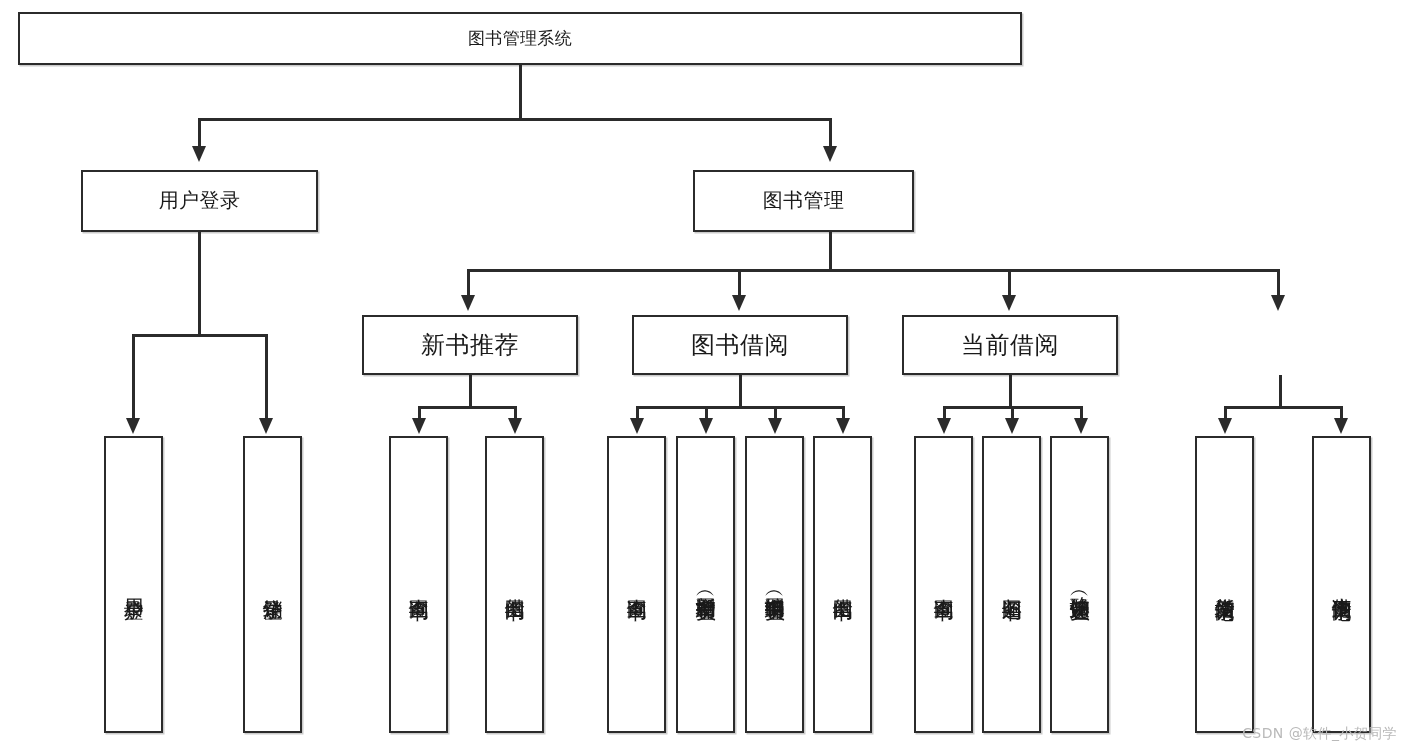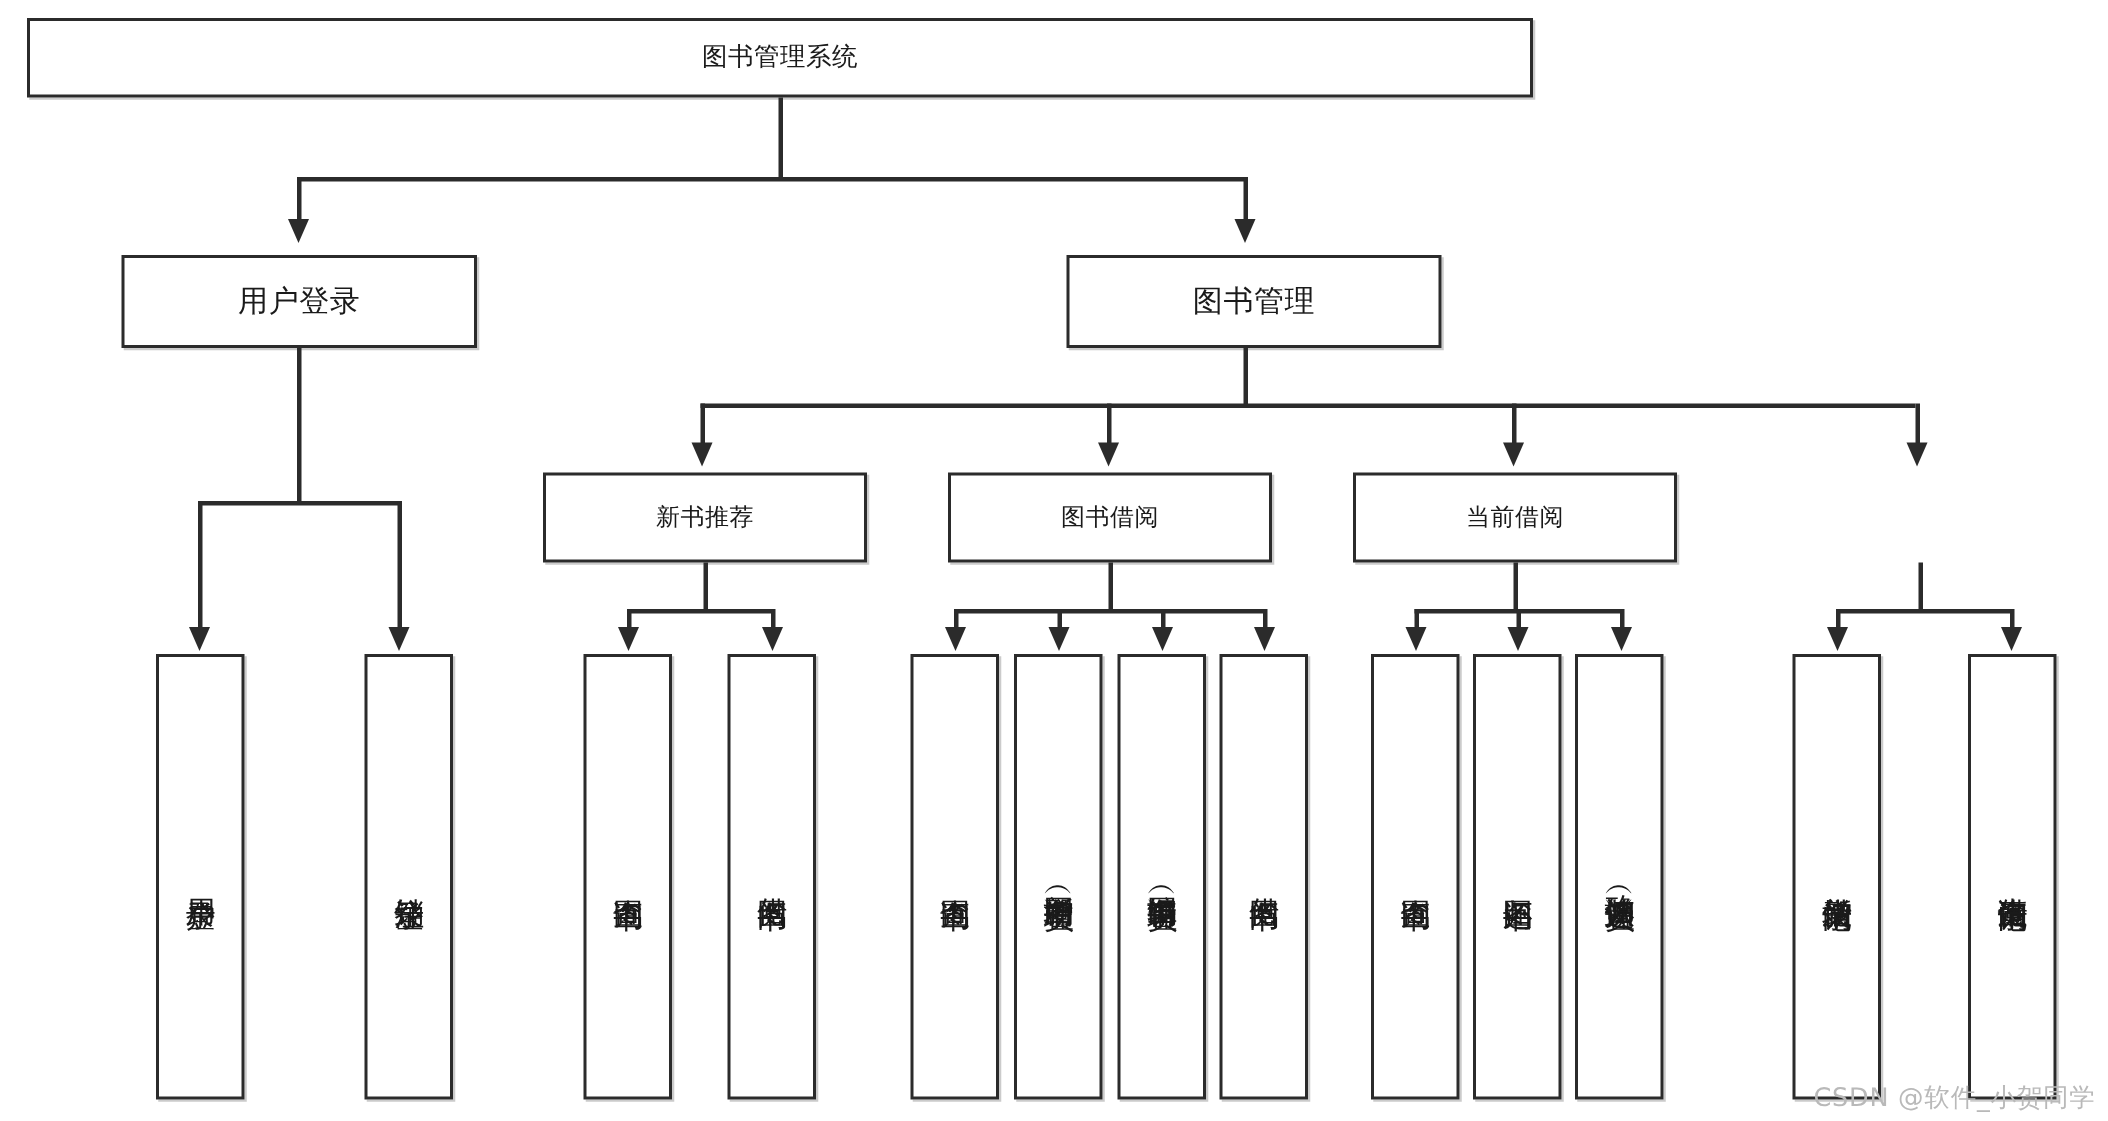--- a/index.html
+++ b/index.html
@@ -31,21 +31,21 @@
     box-shadow: 1.5px 1.5px 0 rgba(140,140,140,0.45);
   }
   .node .label {
     display: block;
     text-align: center;
     line-height: 1.18;
     letter-spacing: 0.02em;
   }
   .node.root .label   { font-size: 17px; }
   .node.level2 .label { font-size: 20px; }
-  .node.level3 .label { font-size: 16px; }
+  .node.level3 .label { font-size: 24px; }
 
   
   .node.leaf {
     align-items: center;
     justify-content: center;
     padding: 6px 0;
   }
   .node.leaf .label {
     writing-mode: vertical-rl;
     text-orientation: upright;
@@ -71,21 +71,21 @@
     border-left: 7px solid transparent;
     border-right: 7px solid transparent;
     border-top: 16px solid #2b2b2b;
   }
 
   
   #watermark {
     position: absolute;
     right: 8px;
     bottom: 4px;
-    font-size: 17px;
+    font-size: 14px;
     color: #b9b9b9;
     letter-spacing: 0.03em;
     white-space: nowrap;
     user-select: none;
     font-family: "DejaVu Sans", "Liberation Sans", sans-serif;
   }
 </style>
 </head>
 <body>
 
@@ -102,21 +102,21 @@
   <div class="vline" style="left:198px; top:118px; height:30px;"></div>
   <div class="arrow" style="left:192px; top:146px;"></div>
 
   <div class="vline" style="left:829px; top:118px; height:30px;"></div>
   <div class="arrow" style="left:823px; top:146px;"></div>
 
   <div class="node level2" style="left:81px; top:170px; width:237px; height:62px;">
     <span class="label">用户登录</span>
   </div>
 
-  <div class="node level2" style="left:711px; top:170px; width:250px; height:62px;">
+  <div class="node level2" style="left:693px; top:170px; width:221px; height:62px;">
     <span class="label">图书管理</span>
   </div>
 
   <div class="vline" style="left:198px; top:232px; height:104px;"></div>
   <div class="hline" style="left:132px; top:334px; width:135px;"></div>
   <div class="vline" style="left:132px; top:334px; height:86px;"></div>
   <div class="arrow" style="left:126px; top:418px;"></div>
   <div class="vline" style="left:265px; top:334px; height:86px;"></div>
   <div class="arrow" style="left:259px; top:418px;"></div>
 

